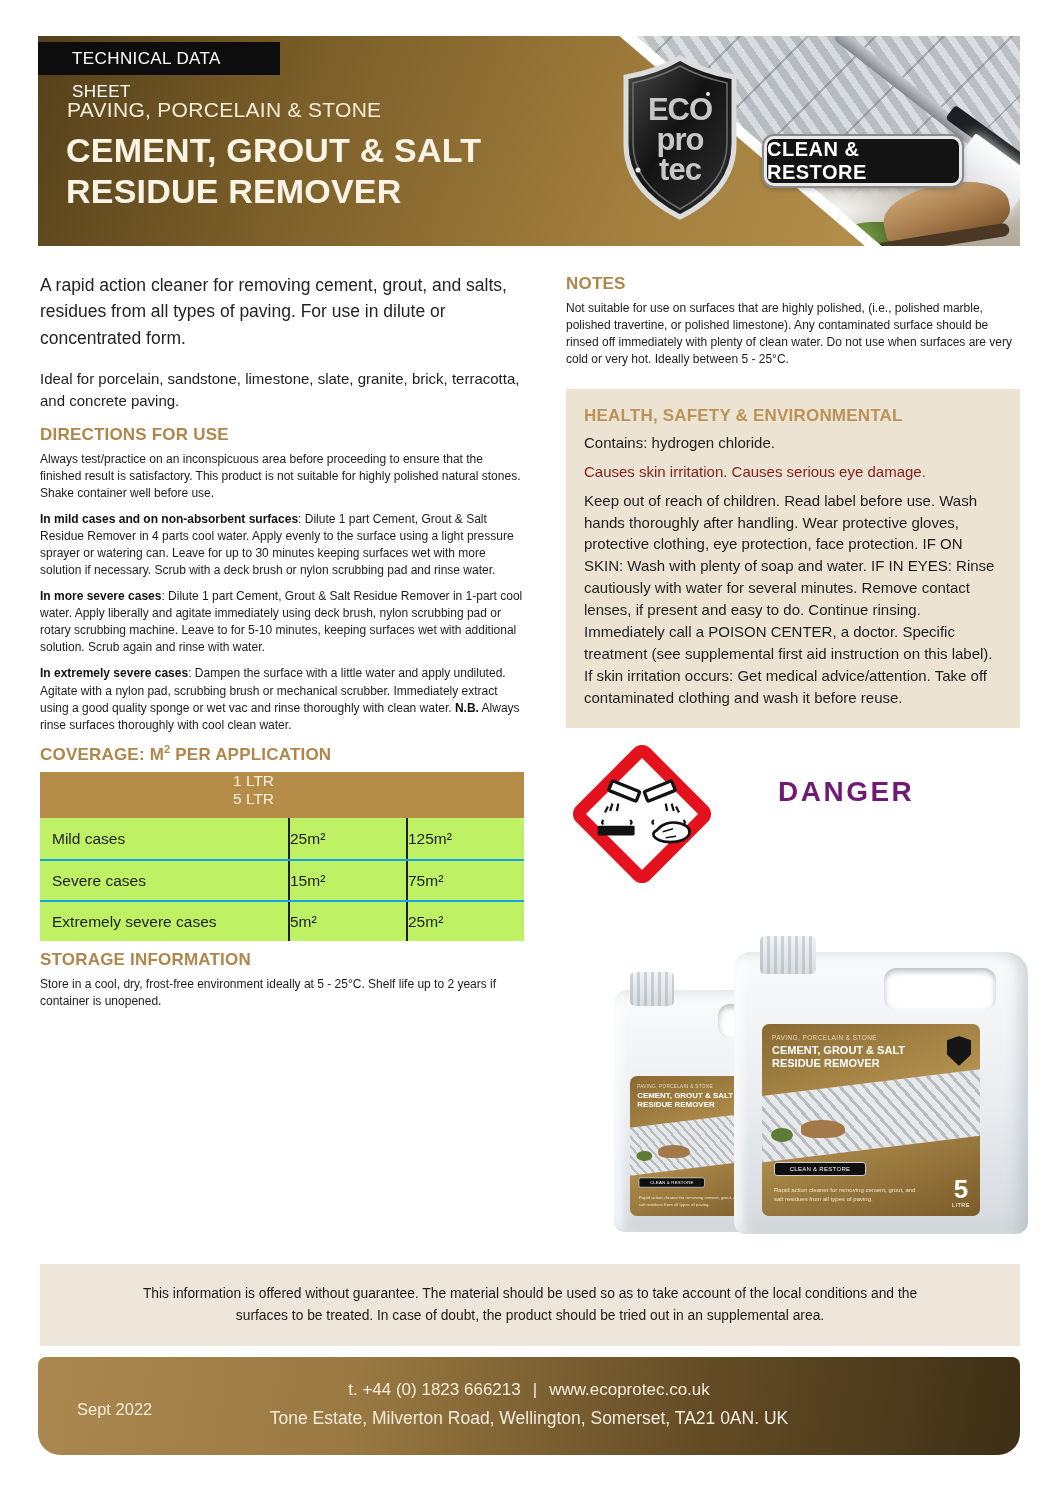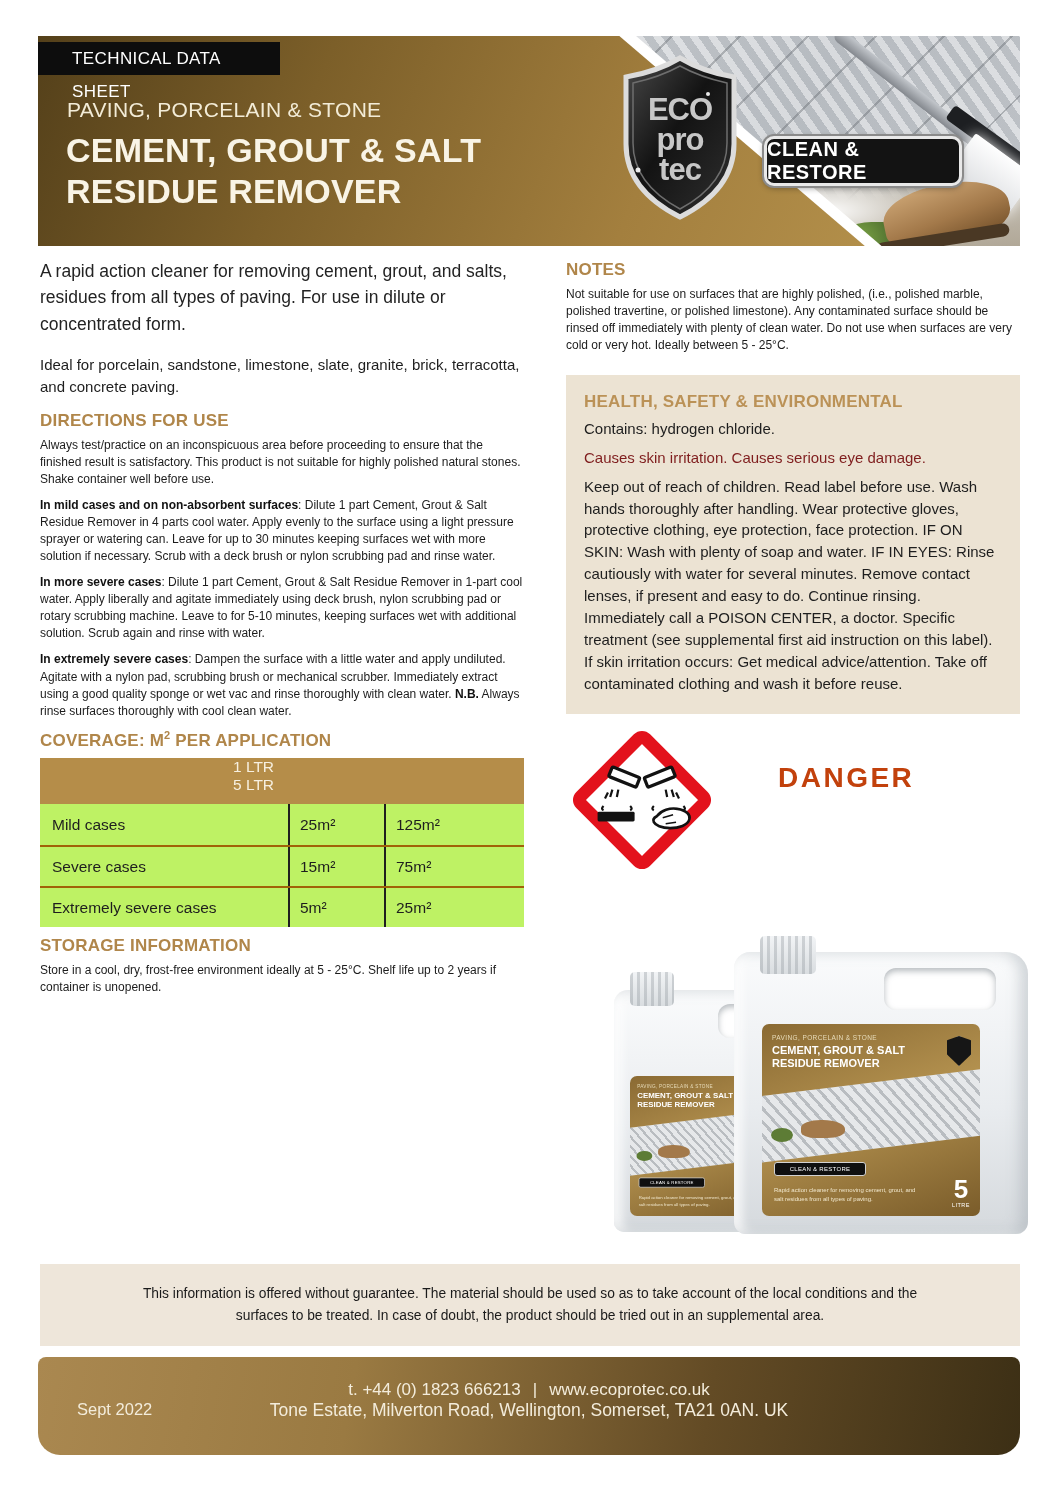--- a/index.html
+++ b/index.html
@@ -42,50 +42,50 @@
   .hdr-category { position:absolute; z-index:6; left:29px; top:62px; font-size:21px; color:#f3ecd7; letter-spacing:.3px; }
   .hdr-title { position:absolute; z-index:6; left:28px; top:94px; font-size:34px; font-weight:bold; line-height:41px;
      color:#f9f4e6; letter-spacing:.2px; }
   .shield { position:absolute; z-index:7; left:578px; top:16px; width:128px; height:172px; }
   .cr-badge { position:absolute; z-index:7; left:726px; top:100px; width:198px; height:50px; background:#131313;
      border:3px solid #e9e9e9; border-radius:10px; box-shadow:0 0 0 2px #8a8a8a, 0 2px 6px rgba(0,0,0,.4);
      color:#ffffff; font-weight:bold; font-size:20px; letter-spacing:.5px;
      display:flex; align-items:center; justify-content:center; }
 
   
-  .content { position:absolute; left:40px; top:258px; width:980px; display:flex; gap:42px; z-index:2; }
+  .content { position:absolute; left:40px; top:272px; width:980px; display:flex; gap:42px; z-index:2; }
   .col-left { width:484px; }
   .col-right { width:454px; }
   .lead-para { font-size:17.5px; line-height:1.5; color:#232323; margin-bottom:17px; }
   .ideal-para { font-size:15px; line-height:1.48; margin-bottom:13px; }
   .gold-h { color:#b0864a; font-weight:bold; font-size:17px; margin:9px 0 6px; letter-spacing:.2px; }
   .gold-h:first-child { margin-top:2px; }
   .para { font-size:12px; line-height:1.42; margin-bottom:9px; color:#1c1c1c; }
   .para b { color:#111; }
 
   
   .cov-table { width:100%; margin-top:8px; margin-bottom:4px; font-size:15.5px; }
   .cov-head { display:flex; background:#b58d49; height:46px; align-items:center; color:#f7f0e0;flex-direction:column; }
   .cov-head .c1 { width:248px; }
   .cov-head .c2, .cov-head .c3 { width:118px; padding-left:10px; }
   .cov-row { display:flex; background:#bef264; height:41px; align-items:center; }
-  .cov-row + .cov-row { border-top:2px solid #a16207; }
+  .cov-row + .cov-row { border-top:2px solid #0ea5e9; }
   .cov-row:first-of-type { margin-top:3px; }
   .cov-row .c1 { width:248px; padding-left:12px; }
-  .cov-row .c2, .cov-row .c3 { width:96px; padding-left:10px; border-left:2px solid #1f1f1f; align-self:stretch; display:flex; align-items:center; }
+  .cov-row .c2, .cov-row .c3 { width:118px; border-left:2px solid #1f1f1f; align-self:stretch; display:flex; align-items:center; }
 
   
   .health-box { background:#ece3d3; padding:17px 18px 19px; margin-top:21px; }
   .health-box .gold-h { color:#bb9257; margin-top:0; }
   .contains-line { font-size:15px; line-height:1.45; margin-bottom:7px; }
   .warning-line { font-size:15px; line-height:1.45; font-weight:normal; margin-bottom:7px; color:#7f1d1d; }
   .health-body { font-size:15px; line-height:1.46; }
   .danger-row { display:flex; align-items:flex-start; margin-top:12px; }
   .picto { width:148px; height:148px; margin-left:2px; flex:none; }
-  .danger-word { font-size:28px; font-weight:bold; letter-spacing:2.5px; color:#c2410c; margin:36px 0 12px 62px; }
+  .danger-word { font-size:28px; font-weight:bold; letter-spacing:2.5px; color:#701a75; margin:36px 0 12px 62px; }
 
   
   .bottles { position:absolute; left:612px; top:932px; width:420px; height:305px; z-index:1; }
   .can { position:absolute; background:linear-gradient(180deg,#fafbfc 0%, #e9ecef 55%, #d5d9dd 100%);
      box-shadow:inset -8px 0 14px rgba(160,168,175,.45), inset 8px 0 10px rgba(255,255,255,.8); }
   .can-small { left:2px; top:58px; width:208px; height:242px; border-radius:14px 18px 10px 10px; z-index:1; }
   .can-big { left:122px; top:20px; width:294px; height:282px; border-radius:16px 22px 12px 12px; z-index:2; }
   .cap { position:absolute; background:linear-gradient(#f2f4f6,#d9dde0); border-radius:5px; }
   .cap::before { content:""; position:absolute; inset:0; background:repeating-linear-gradient(90deg, rgba(140,147,153,.35) 0 3px, transparent 3px 7px); border-radius:5px; }
   .cap-big { left:26px; top:-16px; width:56px; height:38px; }
@@ -117,21 +117,21 @@
 
   
   .disclaimer { position:absolute; left:40px; top:1264px; width:980px; height:82px; background:#eee6da; z-index:2;
      display:flex; align-items:center; justify-content:center; text-align:center; padding:0 88px;
      font-size:13.8px; line-height:1.6; color:#1b1b1b; }
   .footer { position:absolute; left:38px; top:1357px; width:982px; height:98px; z-index:2;
      background:linear-gradient(100deg,#aa8850 0%, #9a7a42 32%, #634b25 68%, #3c2f15 100%);
      border-radius:8px 8px 22px 22px; color:#f3ecdb; }
   .footer-date { position:absolute; left:39px; top:43px; font-size:16.5px; }
   .footer-center { position:absolute; left:0; right:0; top:23px; text-align:center; }
-  .f-line1 { font-size:17px; }
+  .f-line1 { font-size:17px; margin-bottom:8px; }
   .f-line1 .sep { padding:0 12px; }
   .f-line2 { font-size:17.5px; }
   sup.cov-sup { font-size:11px; }
 </style>
 </head>
 <body>
 
 <div class="page">
 
   <div class="header">

